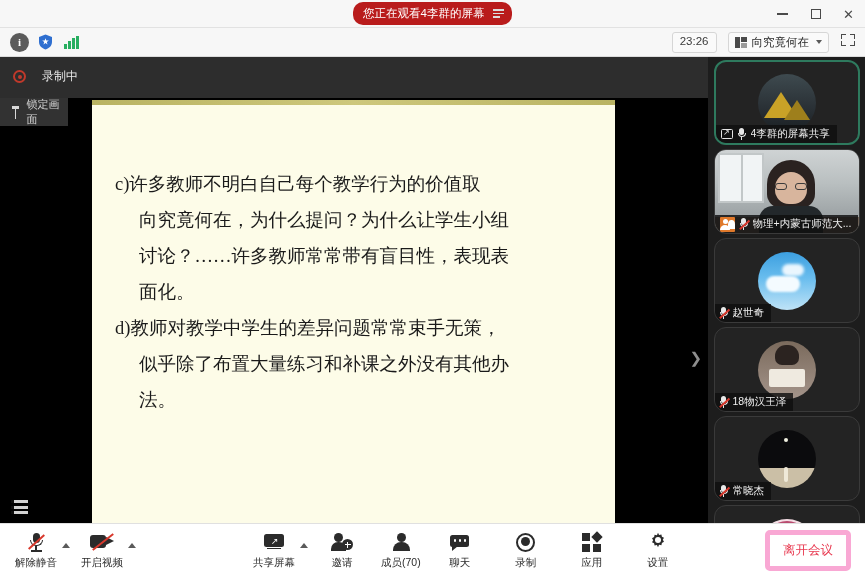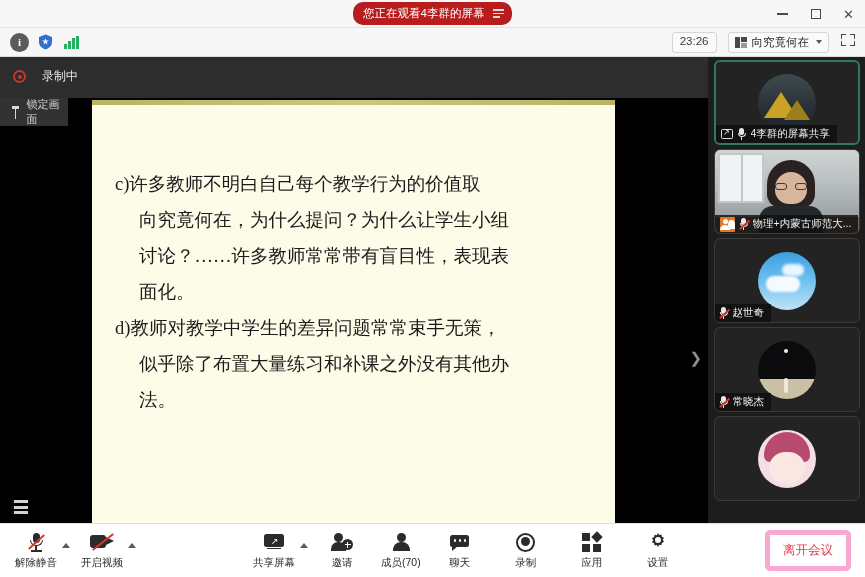--- a/index.html
+++ b/index.html
@@ -142,21 +142,21 @@
   .list-ic i::before { content:""; position:absolute; left:-0.5px; top:0; width:3px; height:3px; background:#0e0e0e; }
 
   
   .filmstrip {
     position: absolute; top: 57px; left: 708px; width: 157px; height: 466px;
     background: #1d1d1d; overflow: hidden;
   }
   .tile {
     position: relative; width: 146px; height: 85px;
     margin: 3px auto 4px auto; background: #232323;
-    border: 1px solid #3a3a3a; border-radius: 6px; overflow: hidden;
+    border: 1px solid #3a3a3a; border-radius: 12px; overflow: hidden;
     cursor: pointer;
   }
   .tile.active { border: 2px solid #2e7a5e; }
   .tile .av {
     position: absolute; left: 50%; top: 50%; transform: translate(-50%,-50%);
     width: 58px; height: 58px; border-radius: 50%; overflow: hidden;
   }
   .tile .camfeed { position: absolute; inset: 0; }
   .tile .nameplate {
     position: absolute; left: 0; bottom: 0;
@@ -441,20 +441,32 @@
         <span class="mic-ic muted">
             <i class="cap"></i>
             <i class="arc"></i>
             <i class="stem"></i>
             <i class="slash"></i>
           </span>
         <span class="nm">赵世奇</span>
       </div>
     </div>
 
+    <div class="tile">
+      <div class="av av-sign"></div>
+      <div class="nameplate">
+        <span class="mic-ic muted">
+            <i class="cap"></i>
+            <i class="arc"></i>
+            <i class="stem"></i>
+            <i class="slash"></i>
+          </span>
+        <span class="nm">18物汉王泽</span>
+      </div>
+    </div>
 
     <div class="tile">
       <div class="av av-night">
           <i class="fig"></i>
         </div>
       <div class="nameplate">
         <span class="mic-ic muted">
             <i class="cap"></i>
             <i class="arc"></i>
             <i class="stem"></i>

